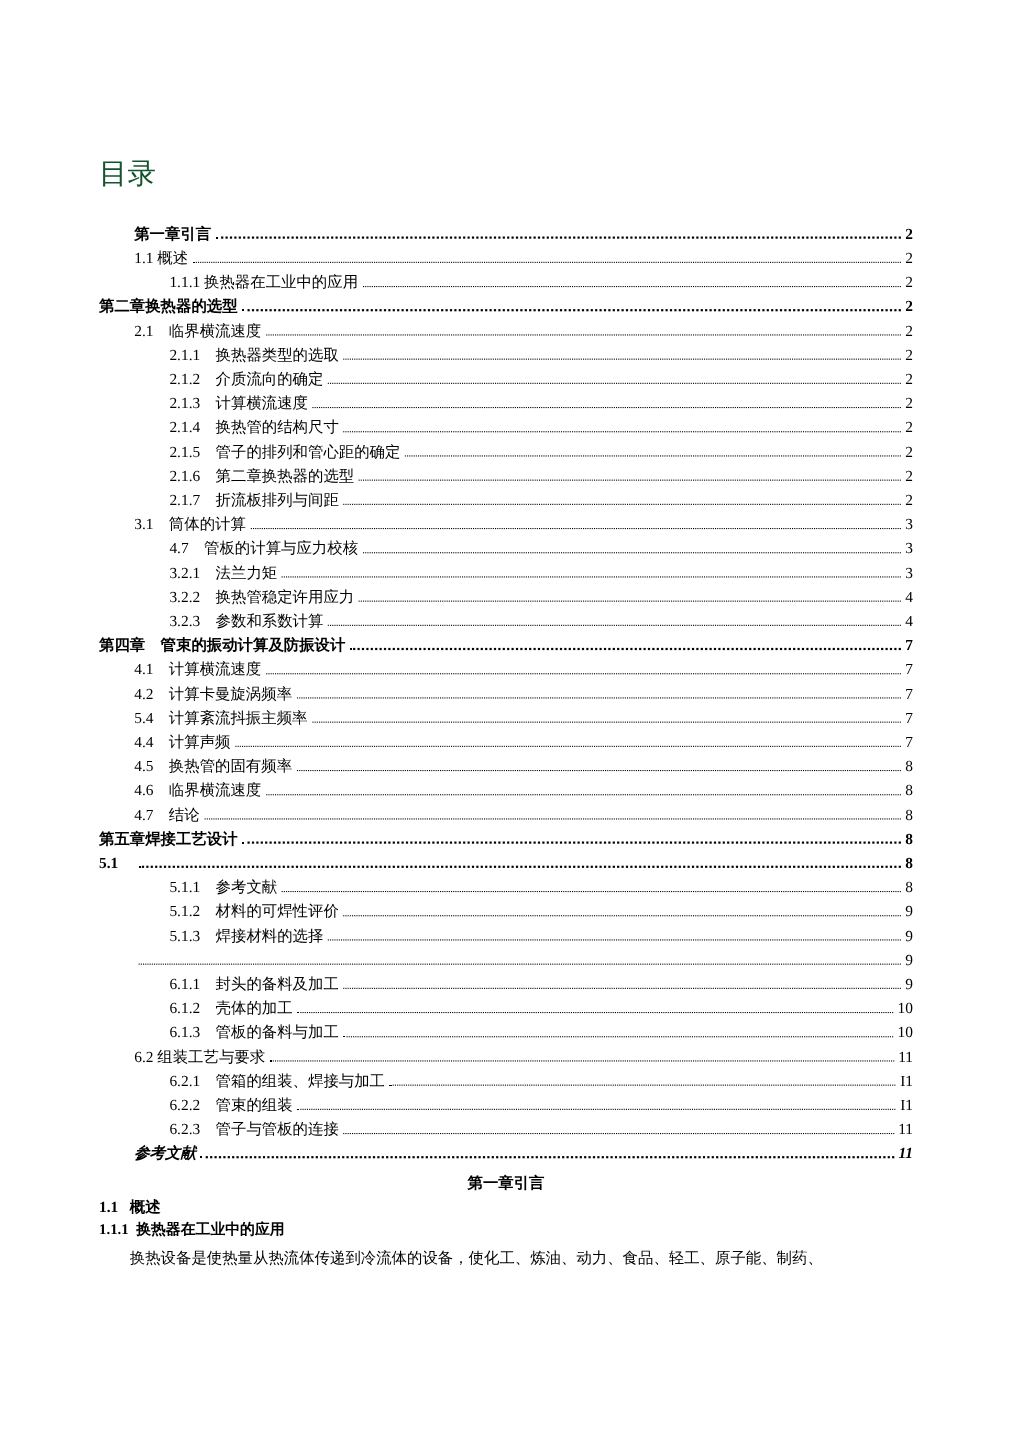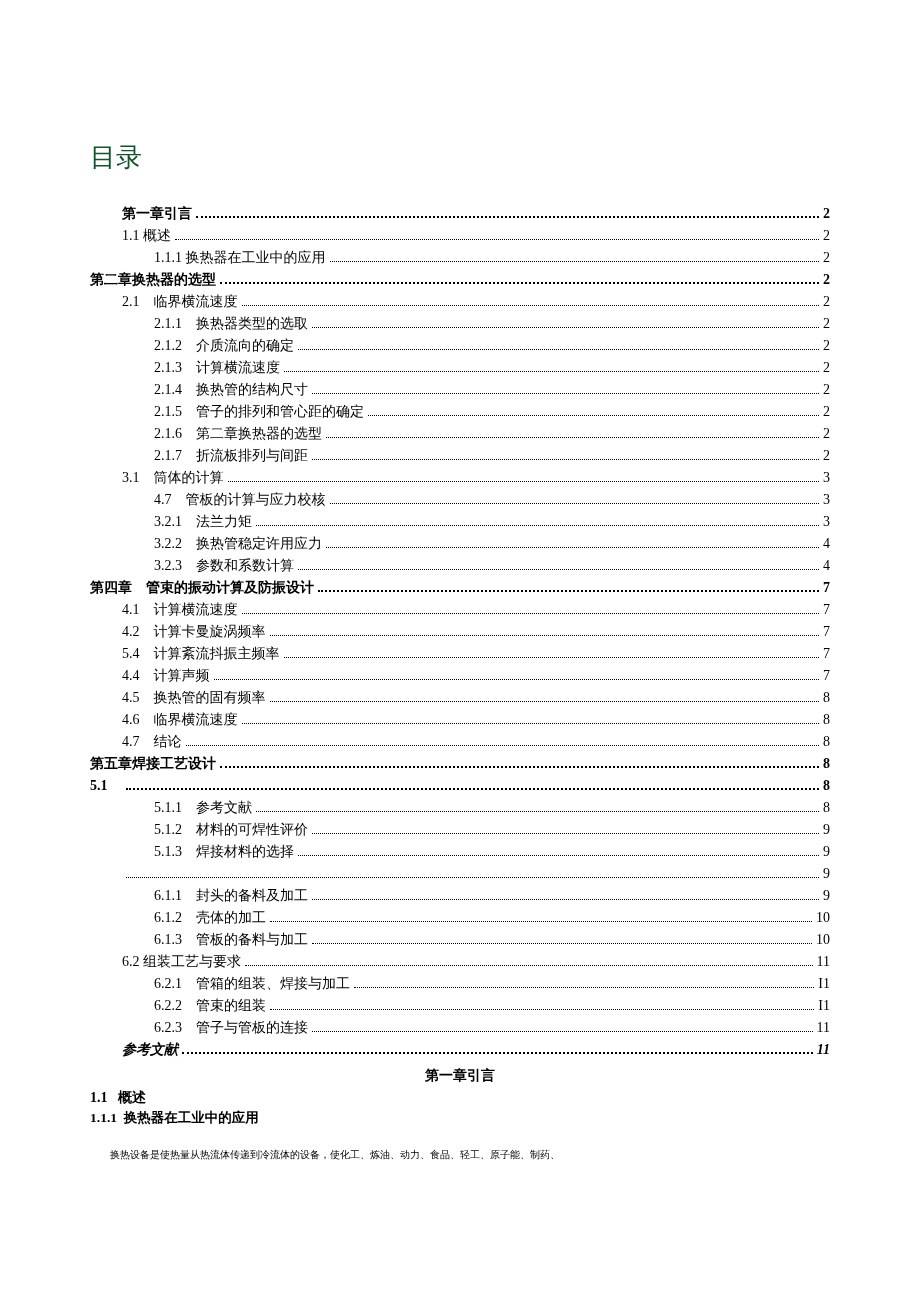--- a/index.html
+++ b/index.html
@@ -55,23 +55,23 @@
       font-size: 14px;
       margin-top: 4px;
     }
     .body-sub2 {
       font-weight: bold;
       font-size: 13.5px;
       margin-top: 2px;
     }
     .body-text {
       text-indent: 2em;
-      font-size: 10px;
+      font-size: 14px;
       line-height: 20px;
-      margin-top: 18px;
+      margin-top: 8px;
     }
     .bold-line .toc-num,
     .bold-line .toc-label,
     .bold-line .toc-page { font-weight: bold; }
     .bold-line .toc-dots { border-bottom: 2px dotted #000; }
   </style>
 </head>
 <body>
 
 <h1 class="title">目录</h1>

